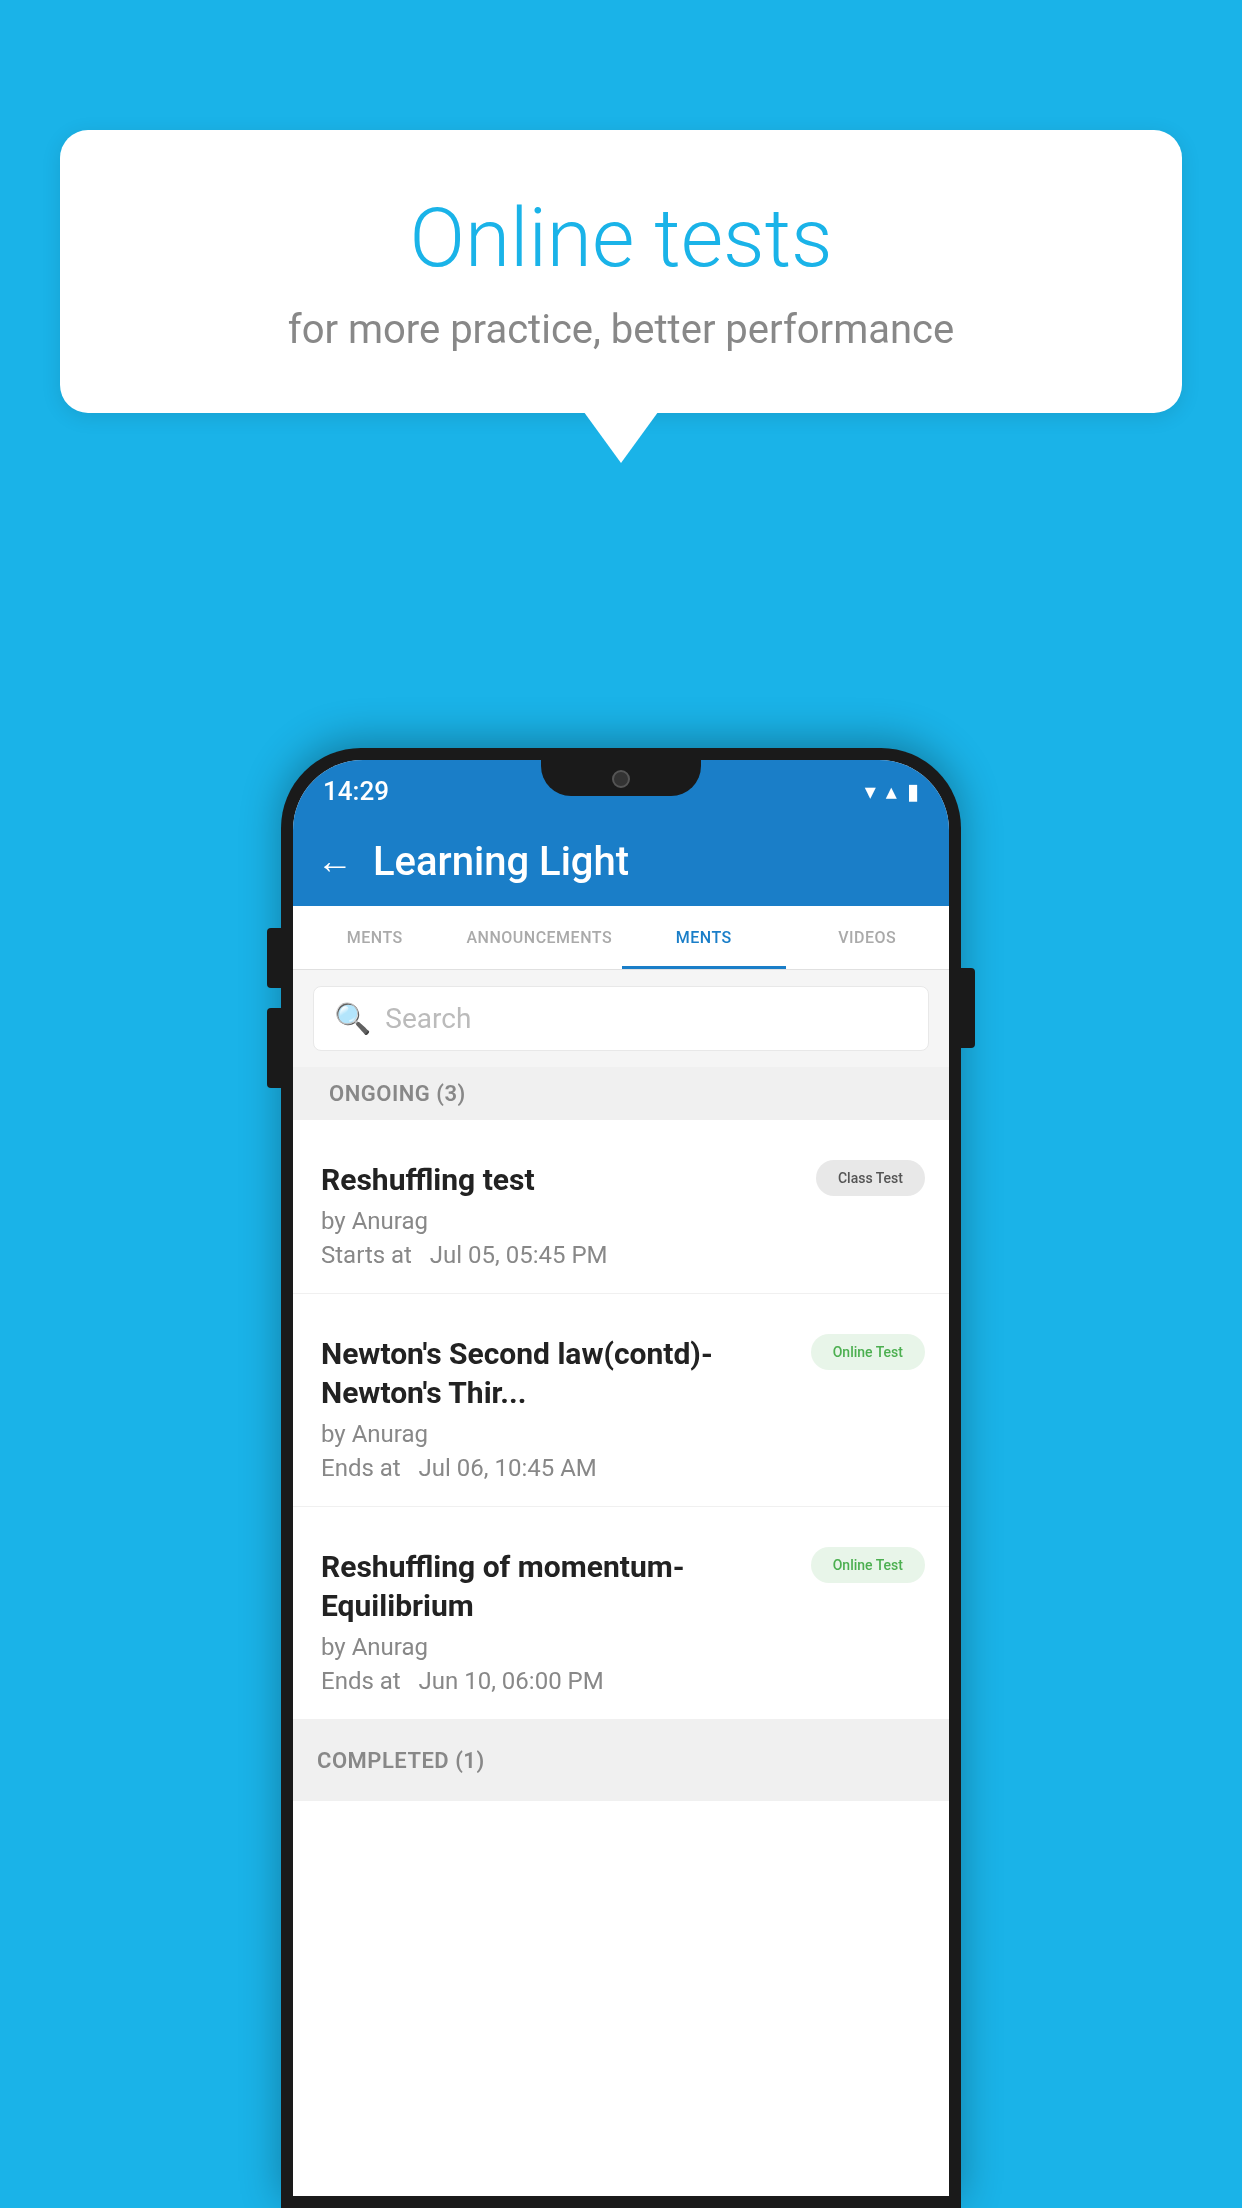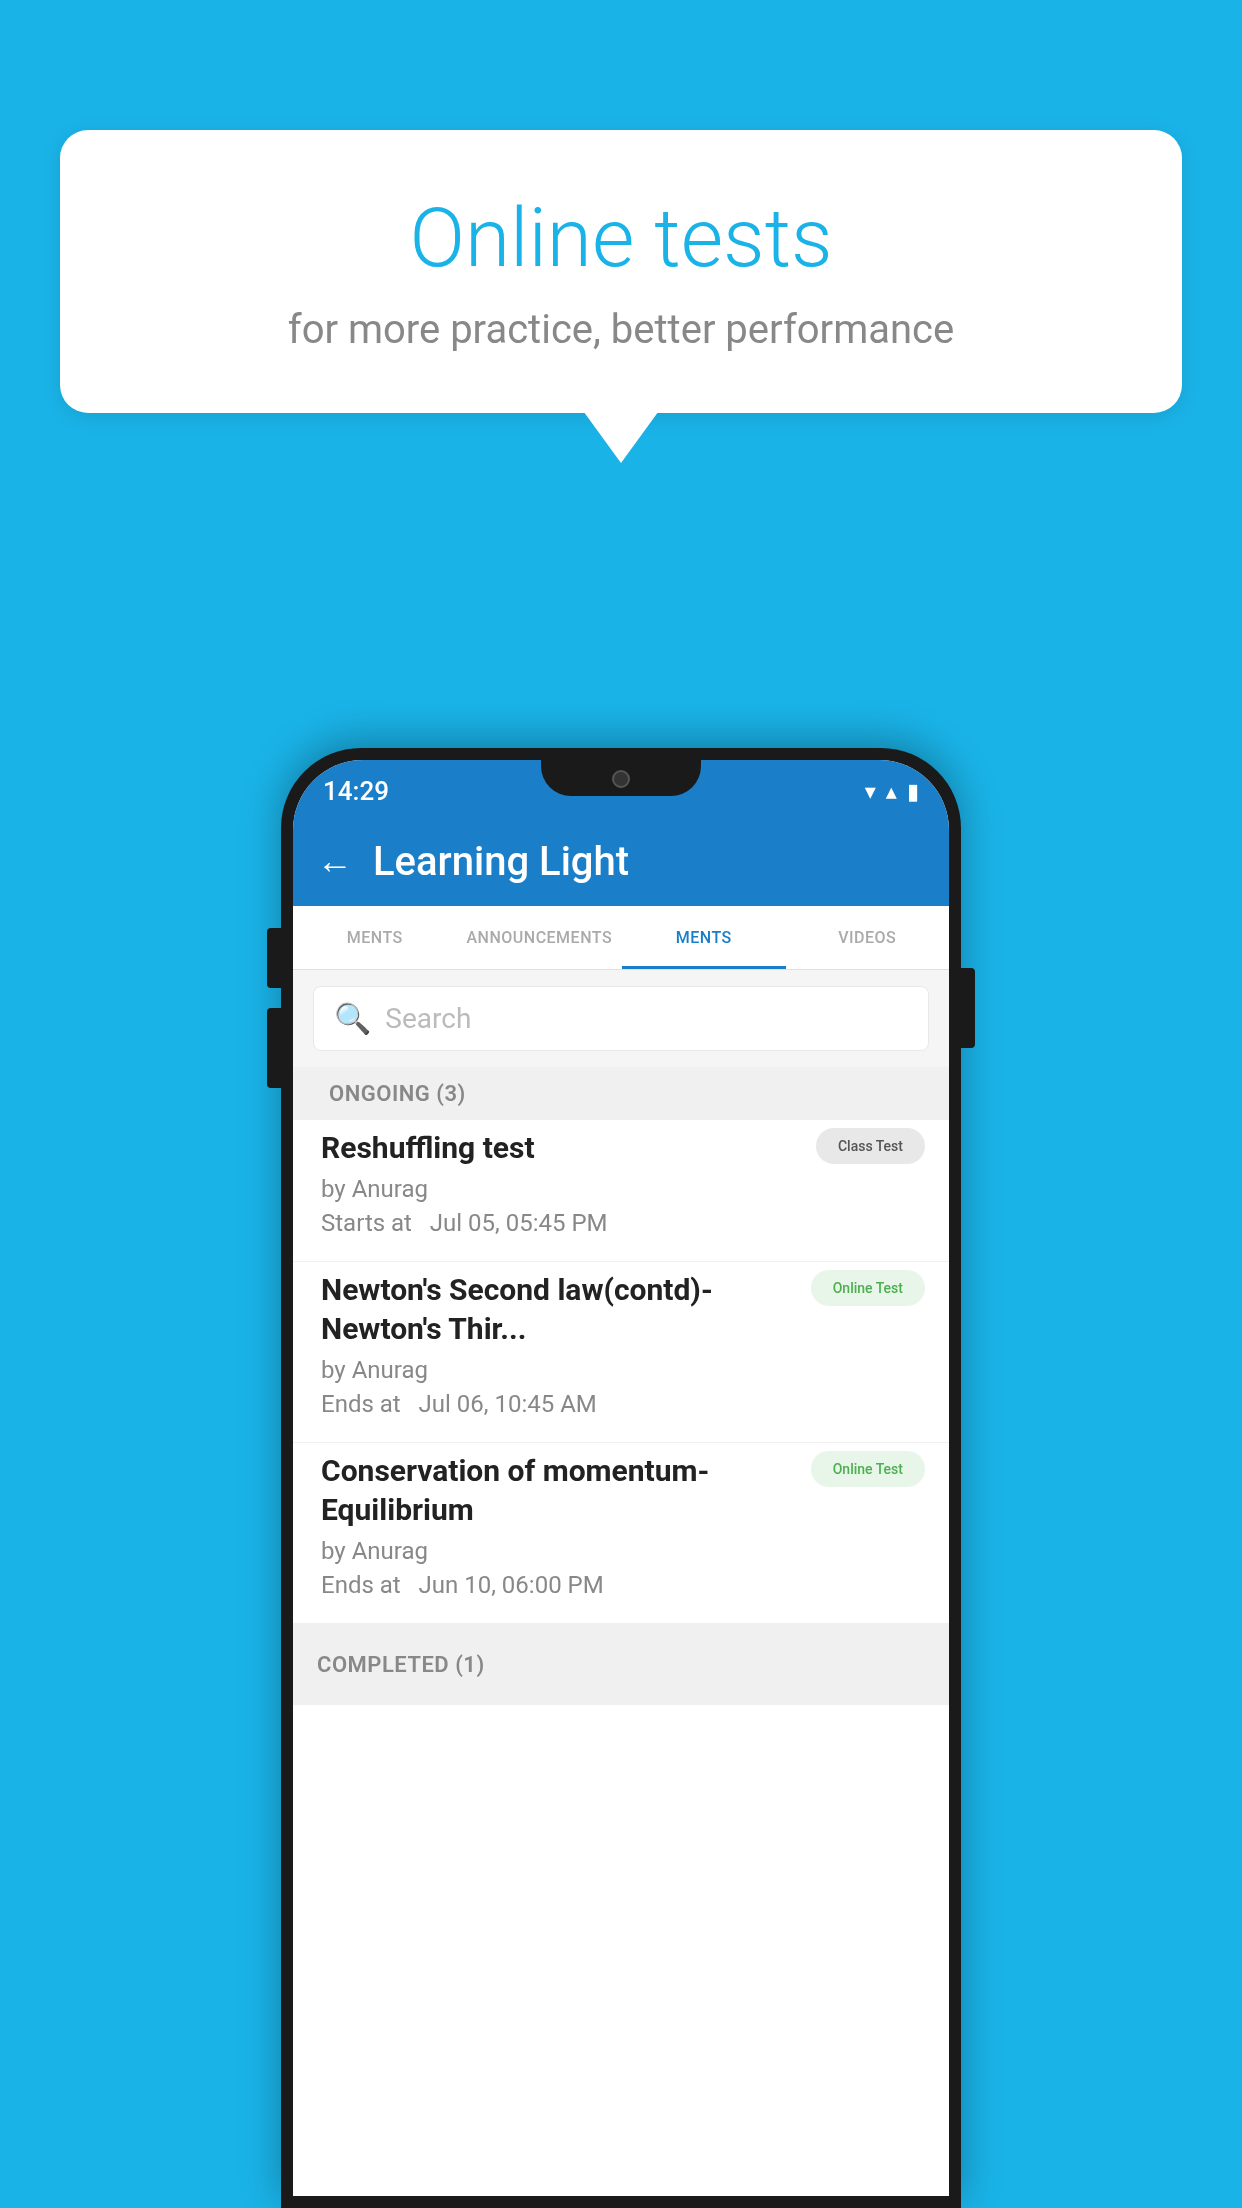--- a/index.html
+++ b/index.html
@@ -222,21 +222,21 @@
       padding: 14px 36px;
       font-size: 22px;
       font-weight: 600;
       color: #888;
       letter-spacing: 0.5px;
     }
 
     
     .test-item {
       background: white;
-      padding: 8px 24px 24px 28px;
+      padding: 40px 24px 24px 28px;
       border-bottom: 1px solid #f0f0f0;
       display: flex;
       align-items: flex-start;
       justify-content: space-between;
       gap: 16px;
     }
 
     .test-info {
       flex: 1;
     }
@@ -386,21 +386,21 @@
       <div class="test-info">
         <div class="test-title">Newton's Second law(contd)-Newton's Thir...</div>
         <div class="test-author">by Anurag</div>
         <div class="test-time">Ends at &nbsp; Jul 06, 10:45 AM</div>
       </div>
       <div class="test-badge badge-online">Online Test</div>
     </div>
 
     <div class="test-item">
       <div class="test-info">
-        <div class="test-title">Conservation of momentum-Equilibrium</div>
+        <div class="test-title">Reshuffling of momentum-Equilibrium</div>
         <div class="test-author">by Anurag</div>
         <div class="test-time">Ends at &nbsp; Jun 10, 06:00 PM</div>
       </div>
       <div class="test-badge badge-online">Online Test</div>
     </div>
 
     <div class="completed-header">COMPLETED (1)</div>
 
   </div>
 </div>

